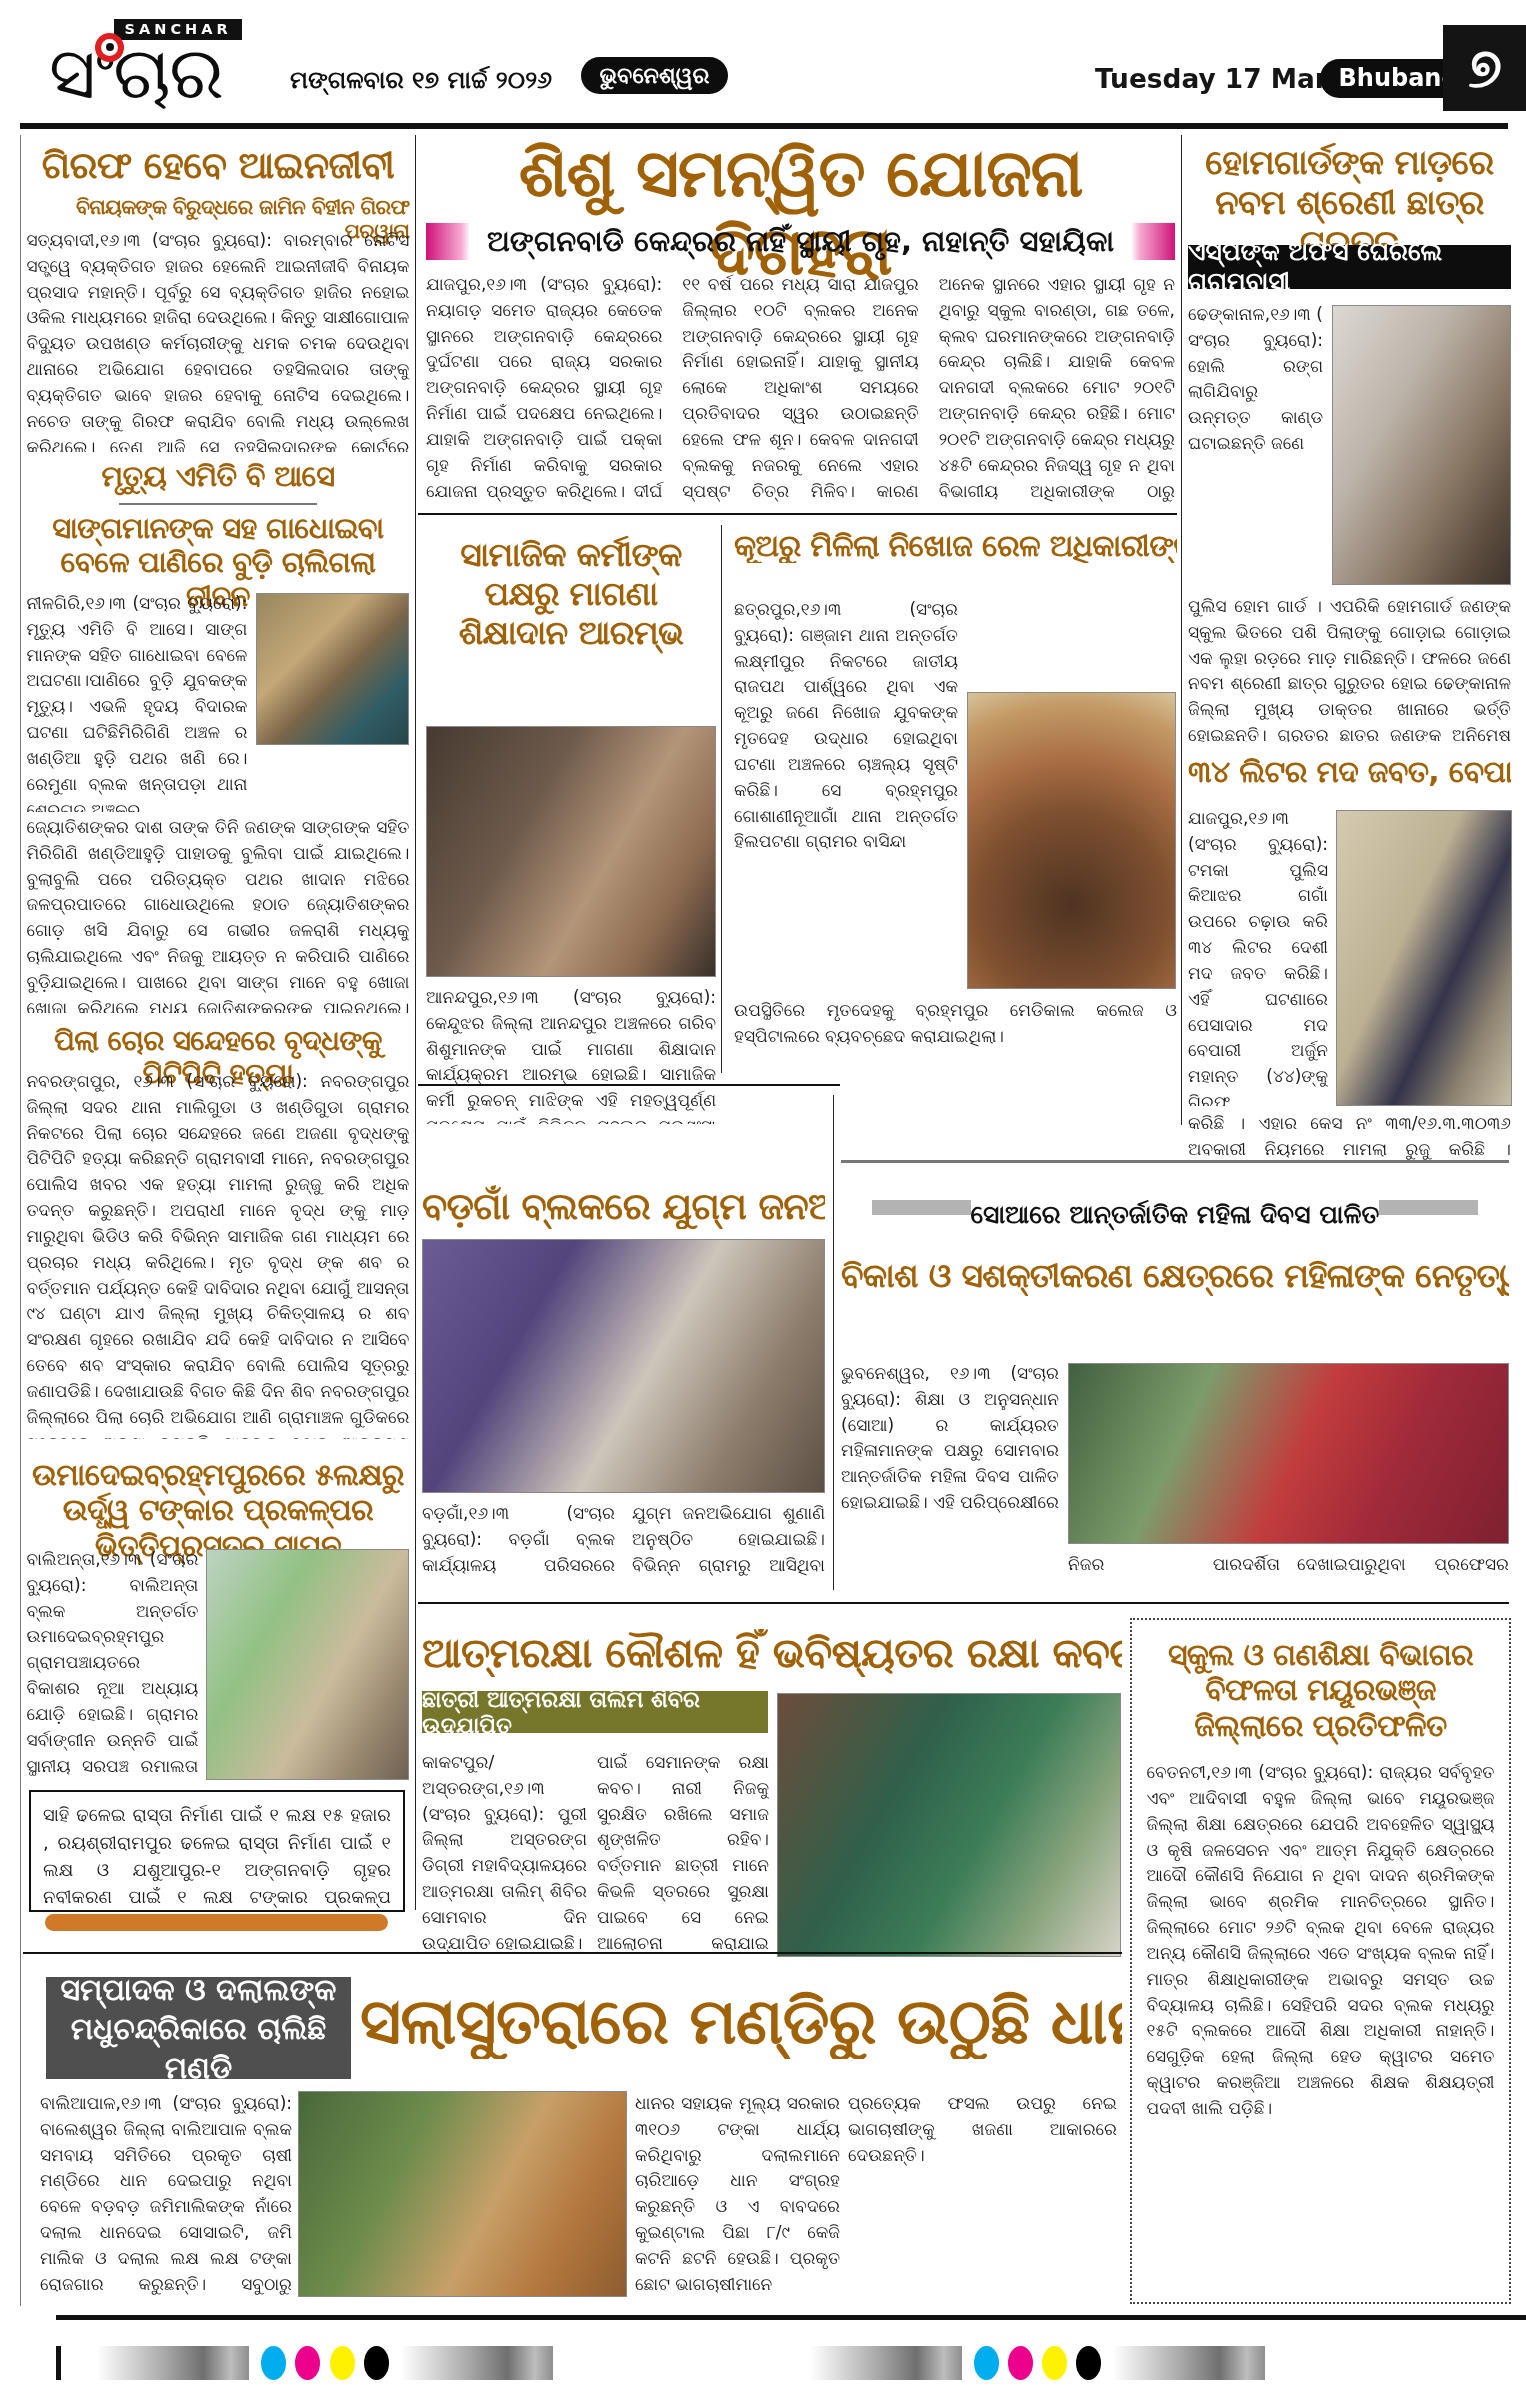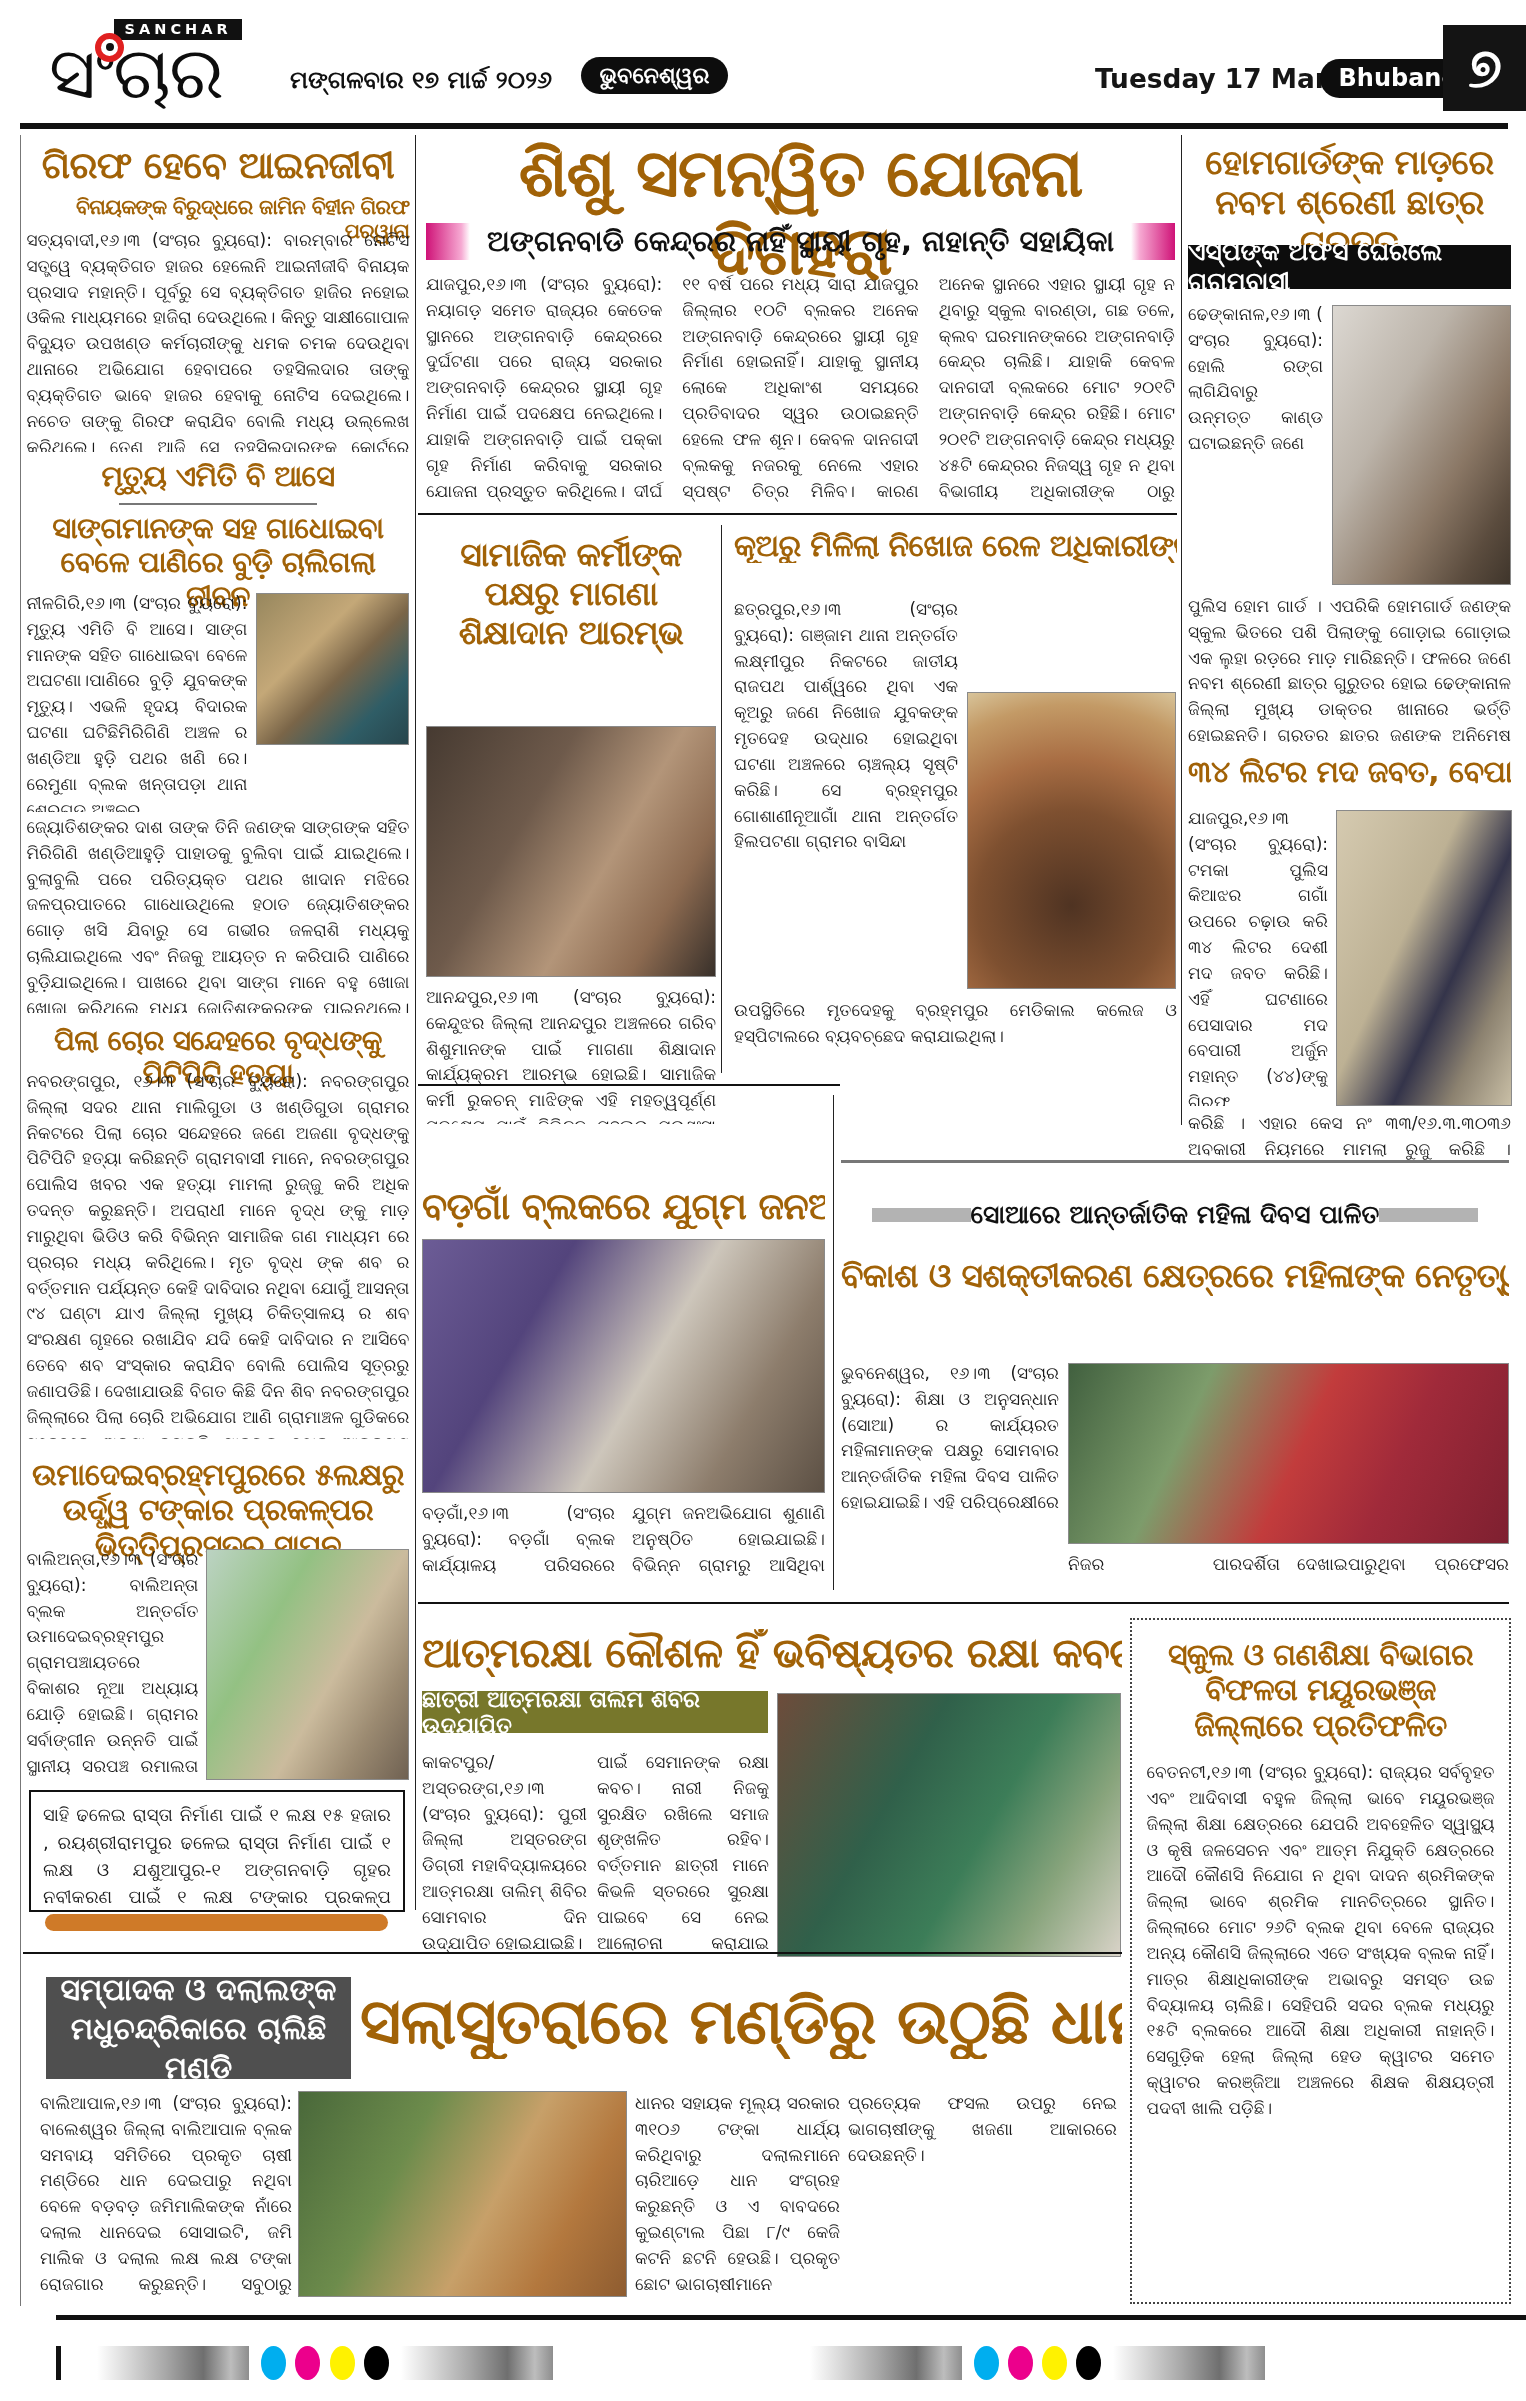--- a/index.html
+++ b/index.html
@@ -156,21 +156,21 @@
   </section>
 
   <section>
     <h2 class="abs hl" style="left:422px;top:1185px;width:403px;font-size:37px;white-space:nowrap;overflow:hidden;">ବଡ଼ଗାଁ ବ୍ଲକରେ ଯୁଗ୍ମ ଜନଅଭିଯୋଗ ଶୁଣାଣି</h2>
     <div class="abs photo ph-hearing" style="left:422px;top:1239px;width:403px;height:254px;"></div>
     <p class="abs body-text two-col" style="left:422px;top:1501px;width:403px;height:89px;overflow:hidden;">ବଡ଼ଗାଁ,୧୬।୩ (ସଂଚାର ବ୍ୟୁରୋ): ବଡ଼ଗାଁ ବ୍ଲକ କାର୍ଯ୍ୟାଳୟ ପରିସରରେ ଯୁଗ୍ମ ଜନଅଭିଯୋଗ ଶୁଣାଣି ଅନୁଷ୍ଠିତ ହୋଇଯାଇଛି। ବିଭିନ୍ନ ଗ୍ରାମରୁ ଆସିଥିବା ଲୋକଙ୍କ ଅଭିଯୋଗ ରହିଥିଲା। ଏହି ସବୁ ଅଧିକାରୀ ମାନେ ଉପସ୍ଥିତ ଥିଲେ।</p>
   </section>
 
   <section>
     <div class="abs gray-rule" style="left:841px;top:1160px;width:668px;height:2.6px;"></div>
-    <div class="abs" style="left:841px;top:1200px;width:668px;display:flex;align-items:center;justify-content:center;">
+    <div class="abs" style="left:841px;top:1200px;width:668px;display:flex;justify-content:center;">
       <div class="gray-tick"></div>
       <div class="kicker" style="font-size:25px;white-space:nowrap;">ସୋଆରେ ଆନ୍ତର୍ଜାତିକ ମହିଳା ଦିବସ ପାଳିତ</div>
       <div class="gray-tick"></div>
     </div>
     <h2 class="abs hl" style="left:841px;top:1257px;width:668px;font-size:33px;white-space:nowrap;overflow:hidden;">ବିକାଶ ଓ ସଶକ୍ତୀକରଣ କ୍ଷେତ୍ରରେ ମହିଳାଙ୍କ ନେତୃତ୍ୱ ନେଇ ସୋଆ ବଦ୍ଧପରିକର</h2>
     <p class="abs body-text" style="left:841px;top:1361px;width:218px;height:231px;overflow:hidden;">ଭୁବନେଶ୍ୱର, ୧୬।୩ (ସଂଚାର ବ୍ୟୁରୋ): ଶିକ୍ଷା ଓ ଅନୁସନ୍ଧାନ (ସୋଆ) ର କାର୍ଯ୍ୟରତ ମହିଳାମାନଙ୍କ ପକ୍ଷରୁ ସୋମବାର ଆନ୍ତର୍ଜାତିକ ମହିଳା ଦିବସ ପାଳିତ ହୋଇଯାଇଛି। ଏହି ପରିପ୍ରେକ୍ଷୀରେ</p>
     <div class="abs photo ph-women" style="left:1068px;top:1363px;width:441px;height:181px;"></div>
     <p class="abs body-text two-col" style="left:1068px;top:1552px;width:441px;height:41px;overflow:hidden;">ନିଜର ପାରଦର୍ଶିତା ଦେଖାଇପାରୁଥିବା ପ୍ରଫେସର ମଞ୍ଜୁଳା ଙ୍କ ସମେତ ବିଭିନ୍ନ କ୍ଷେତ୍ରରେ ଅବଦାନ ପାଇଁ ମହିଳାମାନଙ୍କୁ ସମ୍ବର୍ଦ୍ଧିତ କରାଯାଇଥିଲା।</p>
   </section>
   <div class="abs rule-h" style="left:418px;top:1602px;width:1091px;height:2px;"></div>

